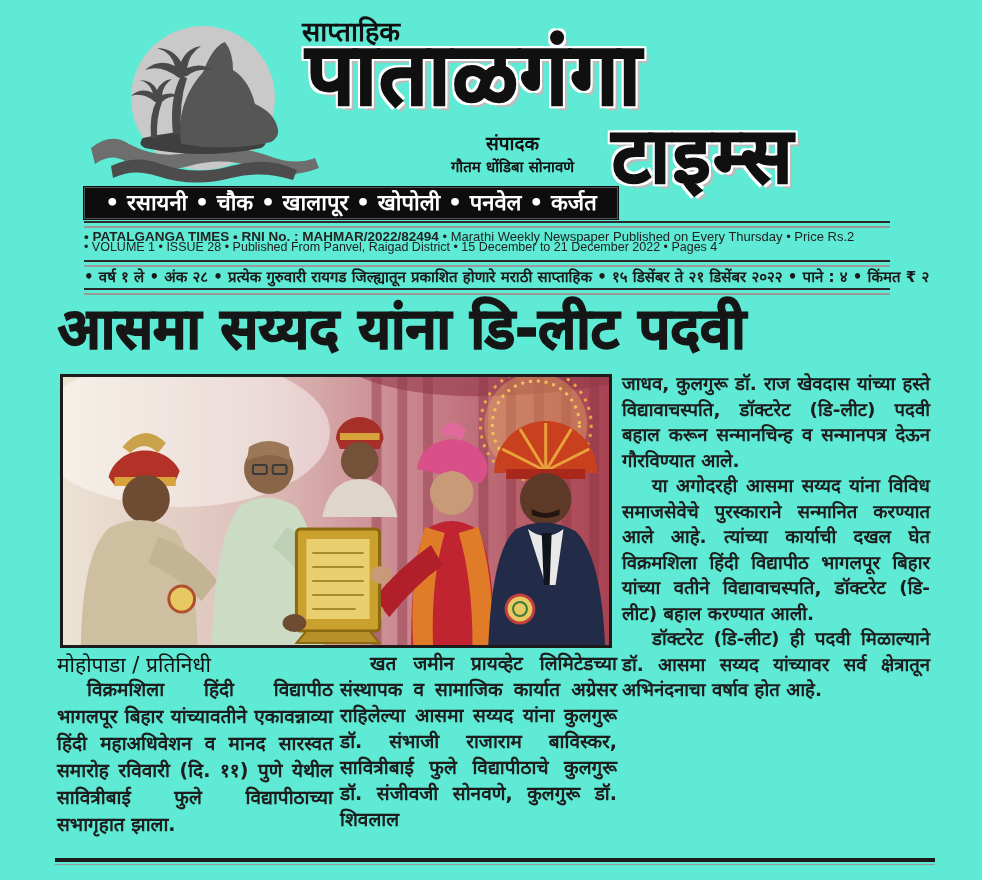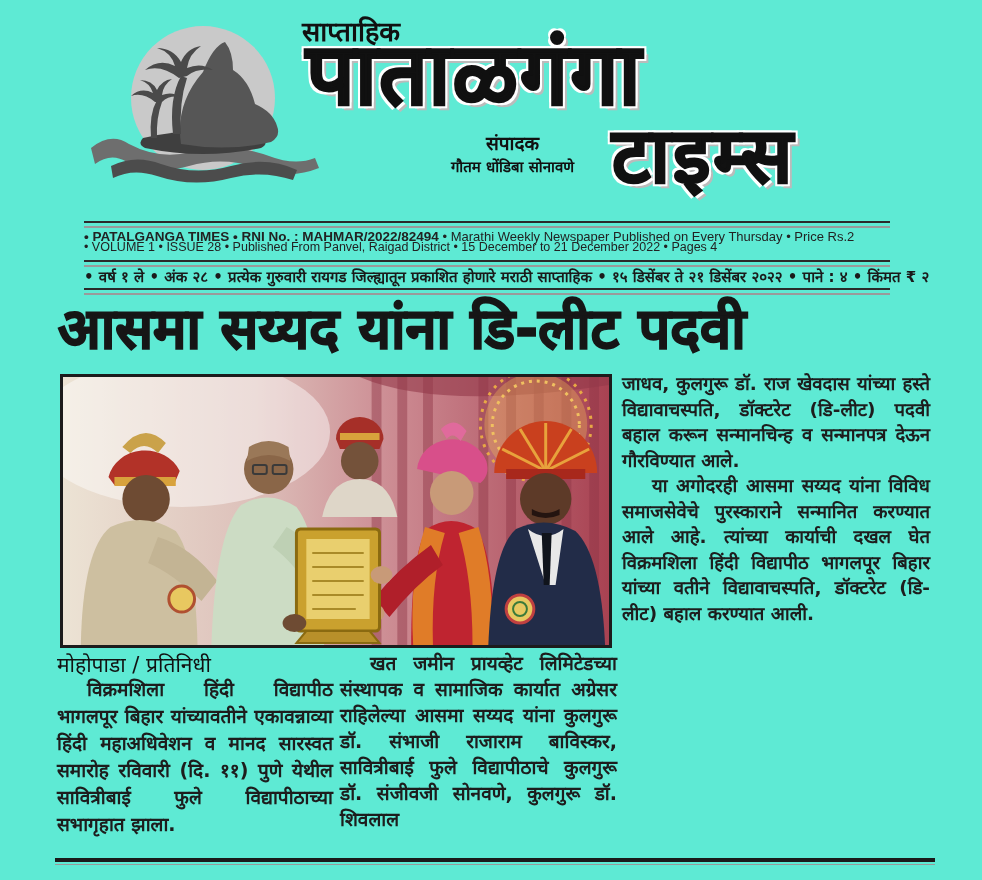--- a/index.html
+++ b/index.html
@@ -88,20 +88,21 @@
   </div>
 
   <div class="weekly">साप्ताहिक</div>
   <div class="title-main">पाताळगंगा</div>
   <div class="editor">
     <div class="lbl">संपादक</div>
     <div class="name">गौतम धोंडिबा सोनावणे</div>
   </div>
   <div class="title-sub">टाइम्स</div>
 
+  <div class="loc-bar">• रसायनी • चौक • खालापूर • खोपोली • पनवेल • कर्जत</div>
 
   <div class="rule r1"></div>
   <div class="info-line info1">
     <span class="b">• PATALGANGA TIMES  • RNI No. : MAHMAR/2022/82494 </span><span>• Marathi Weekly Newspaper Published on Every Thursday • Price Rs.2</span>
   </div>
   <div class="info-line info2">• VOLUME 1  • ISSUE 28 • Published From Panvel, Raigad District  • 15 December to 21 December 2022 • Pages 4</div>
   <div class="rule r2"></div>
   <div class="info-line info3">• वर्ष १ ले • अंक २८ • प्रत्येक गुरुवारी रायगड जिल्ह्यातून प्रकाशित होणारे मराठी साप्ताहिक • १५ डिसेंबर ते २१ डिसेंबर २०२२ • पाने : ४ • किंमत ₹ २</div>
   <div class="rule r3"></div>
 
@@ -206,20 +207,21 @@
         <path d="M246 254 l64 0 l10 12 l-84 0 Z" fill="#b8902a" stroke="#8a6a10" stroke-width="2"></path>
         <ellipse cx="234" cy="246" rx="12" ry="9" fill="#6e4b33"></ellipse>
         <ellipse cx="322" cy="198" rx="11" ry="9" fill="#c89a78"></ellipse>
       </g>
     </svg>
   </div>
 
   <div class="col-right body-txt">
     <p>जाधव, कुलगुरू डॉ. राज खेवदास यांच्या हस्ते विद्यावाचस्पति, डॉक्टरेट (डि-लीट) पदवी बहाल करून सन्मानचिन्ह व सन्मानपत्र देऊन गौरविण्यात आले.</p>
     <p class="ind">या अगोदरही आसमा सय्यद यांना विविध समाजसेवेचे पुरस्काराने सन्मानित करण्यात आले आहे. त्यांच्या कार्याची दखल घेत विक्रमशिला हिंदी विद्यापीठ भागलपूर बिहार यांच्या वतीने विद्यावाचस्पति, डॉक्टरेट (डि-लीट) बहाल करण्यात आली.</p>
+    <p class="ind">डॉक्टरेट (डि-लीट) ही पदवी मिळाल्याने डॉ. आसमा सय्यद यांच्यावर सर्व क्षेत्रातून अभिनंदनाचा वर्षाव होत आहे.</p>
   </div>
 
   <div class="byline">मोहोपाडा / प्रतिनिधी</div>
   <div class="col-left body-txt">विक्रमशिला हिंदी विद्यापीठ भागलपूर बिहार यांच्यावतीने एकावन्नाव्या हिंदी महाअधिवेशन व मानद सारस्वत समारोह रविवारी (दि. ११) पुणे येथील सावित्रीबाई फुले विद्यापीठाच्या सभागृहात झाला.</div>
   <div class="col-mid body-txt">खत जमीन प्रायव्हेट लिमिटेडच्या संस्थापक व सामाजिक कार्यात अग्रेसर राहिलेल्या आसमा सय्यद यांना कुलगुरू डॉ. संभाजी राजाराम बाविस्कर, सावित्रीबाई फुले विद्यापीठाचे कुलगुरू डॉ. संजीवजी सोनवणे, कुलगुरू डॉ. शिवलाल</div>
 
   <div class="bottom-rule"></div>
 
 </div>
 

